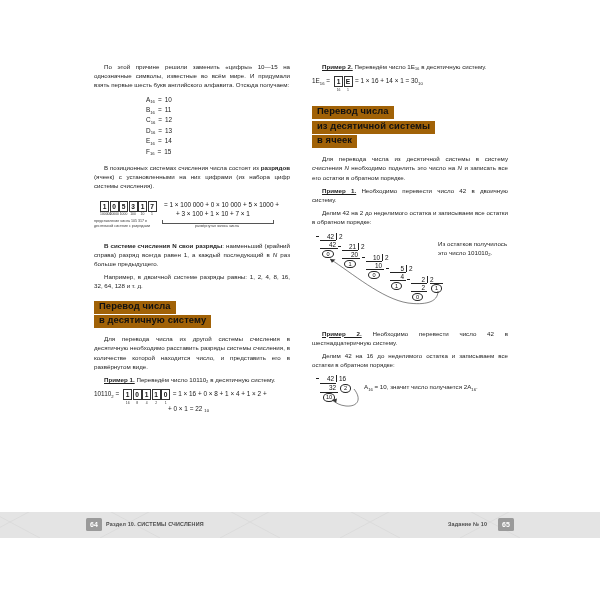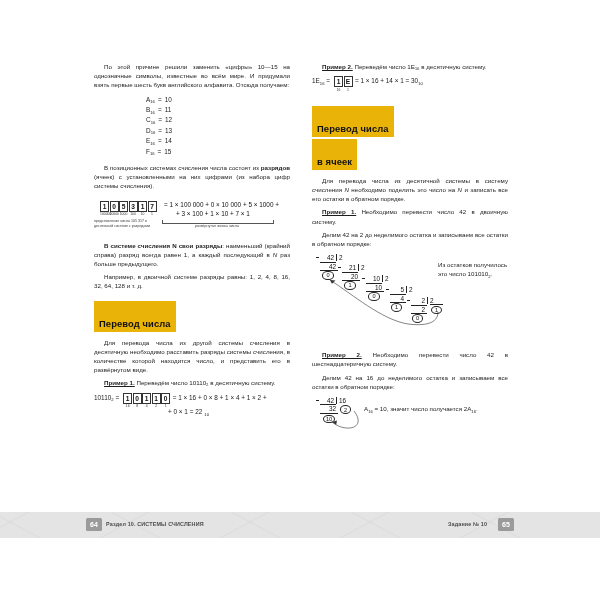--- a/index.html
+++ b/index.html
@@ -75,25 +75,25 @@
   .letters .row { white-space: nowrap; }
   .letters .lt { font-weight: normal; }
   .letters .eq { margin: 0 3px; }
 
   
   .heading {
     margin: 10px 0 6px 0;
   }
   .heading .line {
     display: table;
-    background: #eab308;
+    background: #a16207;
     font-size: 9.4px;
     font-weight: bold;
     color: #111;
-    padding: 18px 5px 3px 5px;
+    padding: 0 5px 3px 5px;
     margin-bottom: 1.5px;
     line-height: 10px;
     letter-spacing: 0.1px;
   }
 
   
   .figure {
     position: relative;
     margin: 6px 0 4px 0;
     height: 40px;
@@ -332,20 +332,21 @@
         </div>
 
         <div class="par indent">
           <b>В системе счисления N свои разряды</b><span>: наименьший (крайний справа) разряд всегда равен 1, а каждый последующий в </span><i>N</i><span> раз больше предыдущего.</span>
         </div>
 
         <div class="par indent">Например, в двоичной системе разряды равны: 1, 2, 4, 8, 16, 32, 64, 128 и т. д.</div>
 
         <div class="heading">
           <div class="line">Перевод числа</div>
+          <div class="line">в десятичную систему</div>
         </div>
 
         <div class="par indent">Для перевода числа из другой системы счисления в десятичную необходимо расставить разряды системы счисления, в количестве которой находится число, и представить его в развёрнутом виде.</div>
 
         <div class="par indent">
           <span class="u b">Пример 1.</span><span> Переведём число 10110₂ в десятичную систему.</span>
         </div>
 
         <div class="inlineformula">
           <div class="ifrow">
@@ -399,20 +400,21 @@
                 <div class="digitbox">E</div>
                 <div class="weight">1</div>
               </div>
             </div>
             <span class="lead"><span>= 1 × 16 + 14 × 1 = 30</span><sub>10</sub></span>
           </div>
         </div>
 
         <div class="heading">
           <div class="line">Перевод числа</div>
+          <div class="line">из десятичной системы</div>
           <div class="line">в ячеек</div>
         </div>
 
         <div class="par indent">
           <span>Для перевода числа из десятичной системы в систему счисления </span><i>N</i><span> необходимо поделить это число на </span><i>N</i><span> и записать все его остатки в обратном порядке.</span>
         </div>
 
         <div class="par indent">
           <span class="u b">Пример 1.</span><span> Необходимо перевести число 42 в двоичную систему.</span>
         </div>

